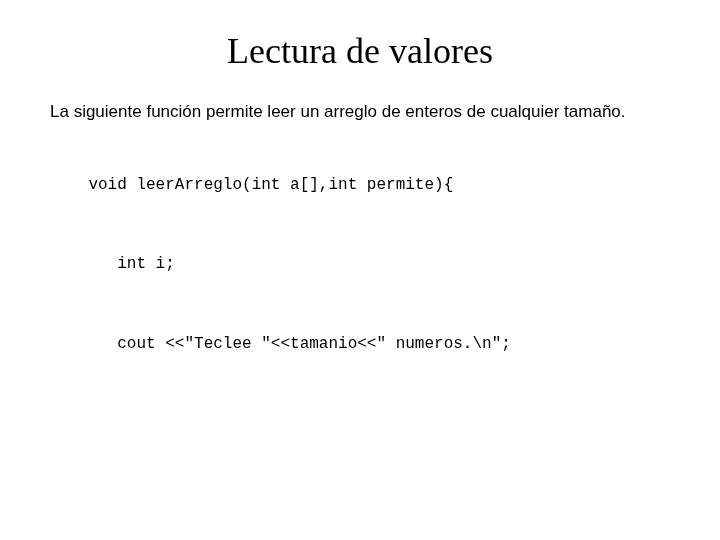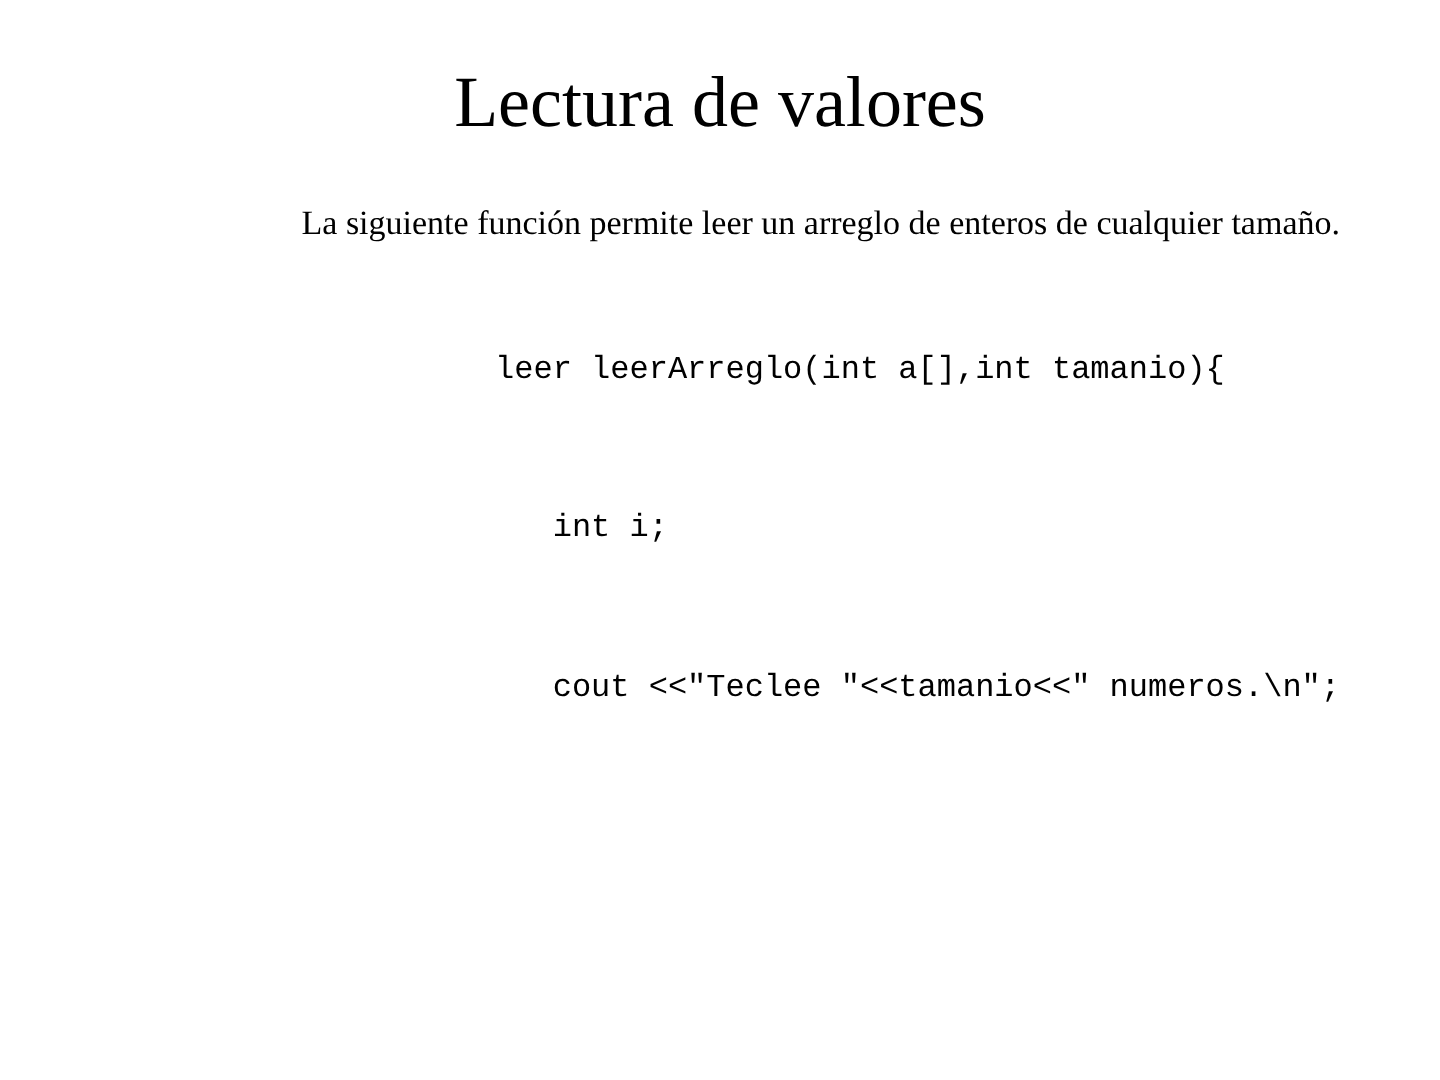--- a/index.html
+++ b/index.html
@@ -15,60 +15,60 @@
       font-family: 'Times New Roman', Times, serif;
       overflow: hidden;
     }
 
     .page {
       width: 720px;
       height: 428px;
       padding: 30px 50px 30px 50px;
       display: flex;
       flex-direction: column;
-      align-items: flex-end;
+      align-items: flex-start;
     }
 
     .title {
       width: 100%;
       text-align: center;
       font-size: 36px;
       font-weight: normal;
       color: #000000;
       margin-bottom: 28px;
       font-family: 'Times New Roman', Times, serif;
     }
 
     .description {
       font-size: 17px;
       color: #000000;
       margin-bottom: 22px;
       line-height: 1.4;
-      font-family: Liberation Serif, serif;
+      font-family: Liberation Sans, sans-serif;
     }
 
     .code-block {
       font-family: 'Courier New', Courier, monospace;
       font-size: 16px;
       color: #000000;
       line-height: 1.65;
       white-space: pre;
     }
   </style>
 </head>
 <body>
 
 <div class="page">
 
   <h1 class="title">Lectura de valores</h1>
 
   <p class="description">La siguiente función permite leer un arreglo de enteros de cualquier tamaño.</p>
 
   <div class="code-block">
-    <span>leer leerArreglo(int a[],int tamanio){</span>
+    <span>void leerArreglo(int a[],int permite){</span>
     <br>
     <span>   int i;</span>
     <br>
     <span>   cout &lt;&lt;"Teclee "&lt;&lt;tamanio&lt;&lt;" numeros.\n";</span>
     <br>
     <br>
     <br>
     
   </div>
 

